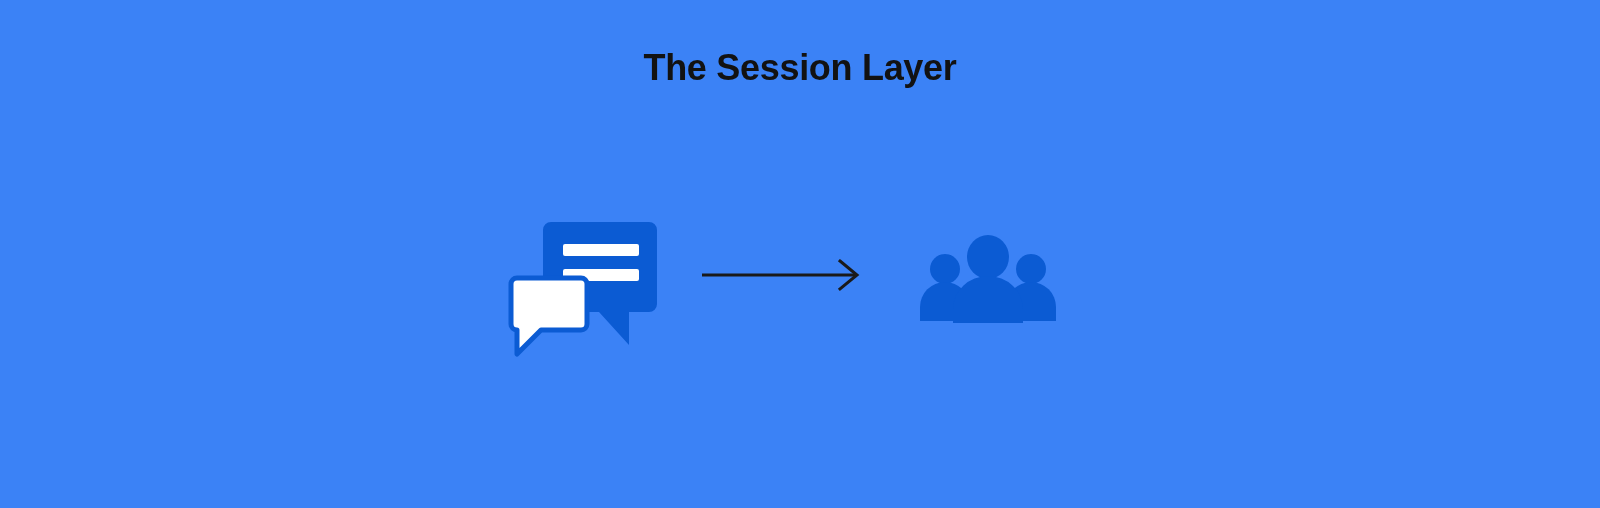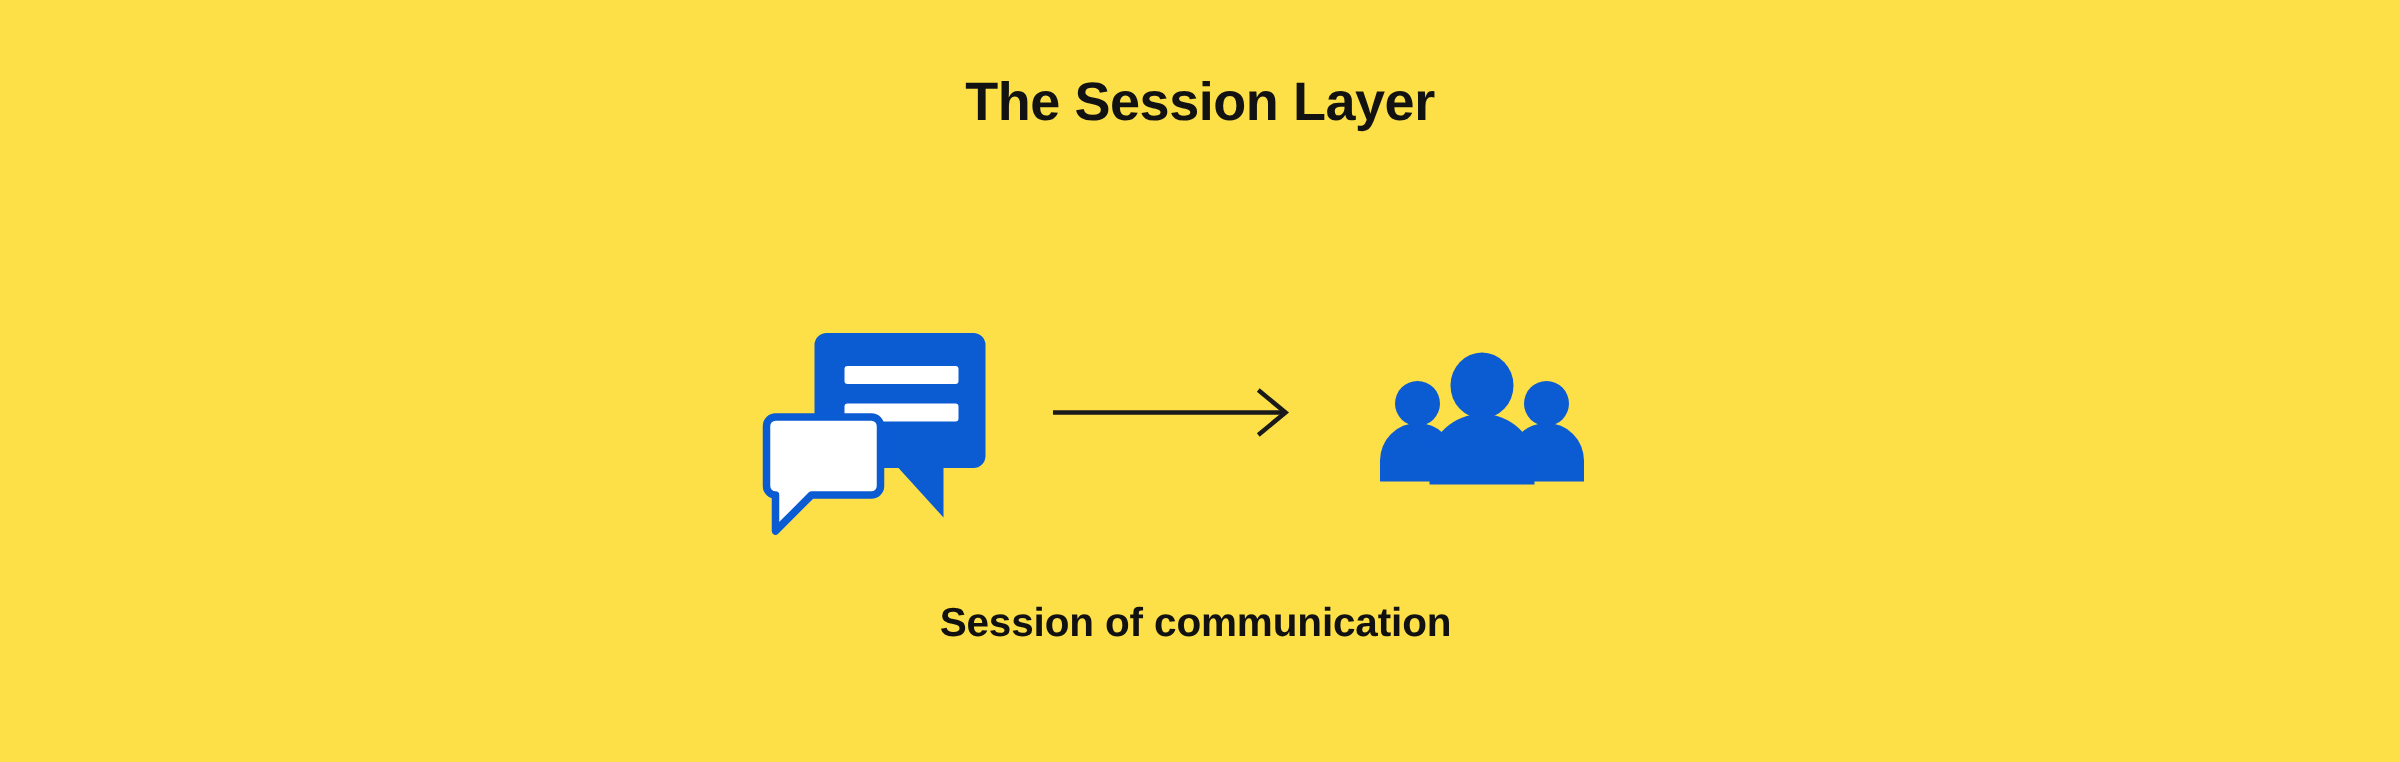--- a/index.html
+++ b/index.html
@@ -11,21 +11,21 @@
     height: 508px;
     background: #ffffff;
     font-family: "Liberation Sans", sans-serif;
     overflow: hidden;
   }
 
   #slide {
     position: relative;
     width: 1600px;
     height: 508px;
-    background: #fde047;
+    background: #3b82f6;
   }
 
   
   #title {
     position: absolute;
     top: 48px;
     left: 0;
     width: 1600px;
     text-align: center;
     font-size: 36px;
@@ -129,17 +129,14 @@
           <path d="M88 88 V74 a25 25 0 0 1 50 0 V88 Z" fill="#0B5BD3"></path>
 
           <ellipse cx="70" cy="24" rx="21" ry="22" fill="#0B5BD3"></ellipse>
           <path d="M35 90 V76 a35 33 0 0 1 70 0 V90 Z" fill="#0B5BD3"></path>
         </svg>
       </span>
     </div>
 
   </div>
 
-  <div id="caption">
-    <span id="caption-inner">Session of communication</span>
-  </div>
 
 </div>
 
 </body></html>

